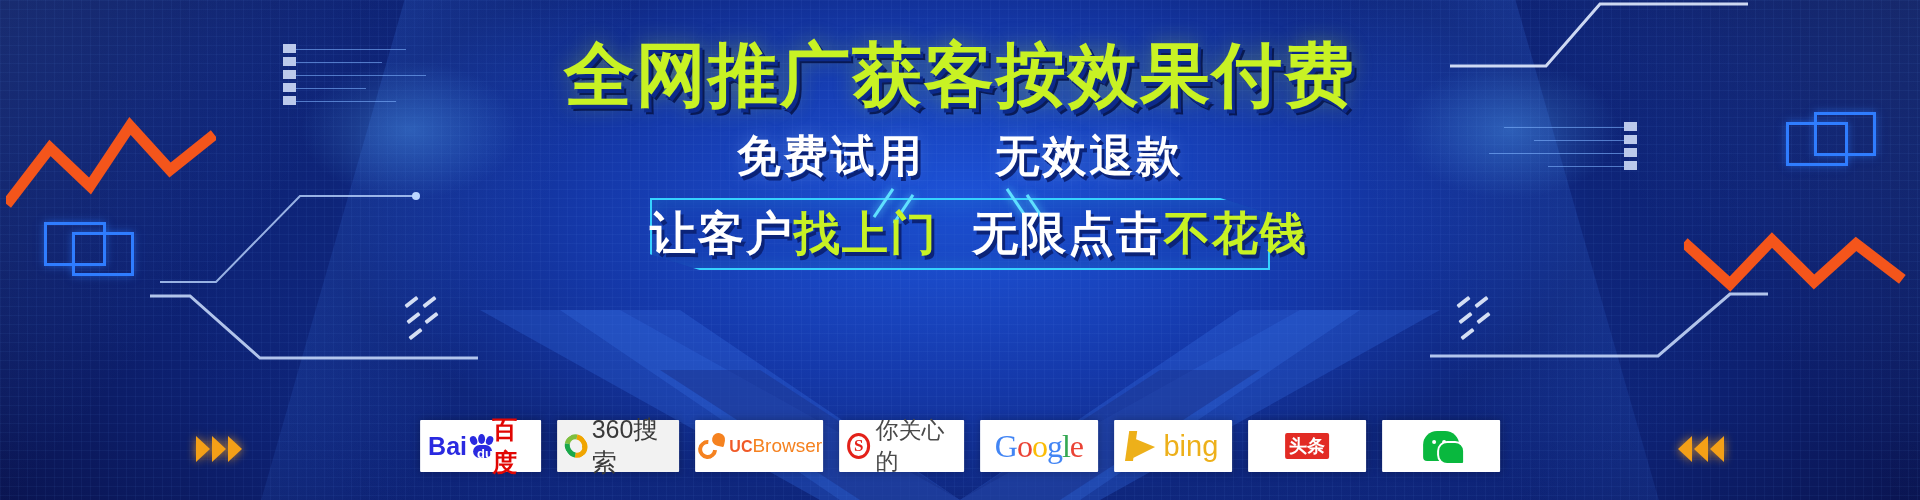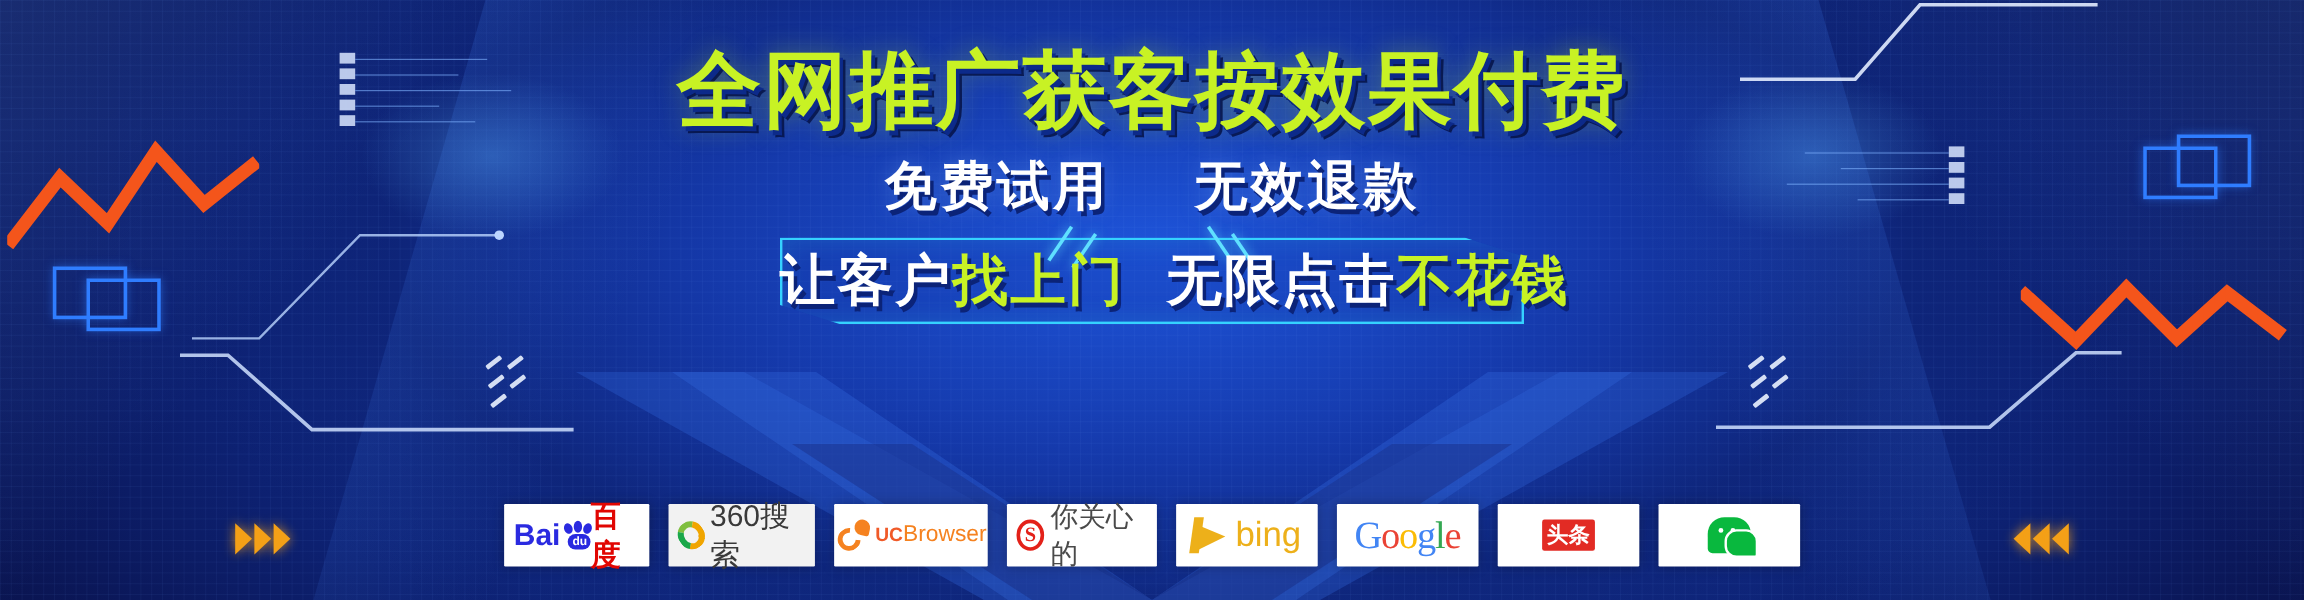--- a/index.html
+++ b/index.html
@@ -133,21 +133,21 @@
 
   
   .l-baidu{ font-size:25px; font-weight:bold; color:#2a2aE0; display:flex; align-items:center; gap:2px;}
   .l-baidu .red{ color:#e10602; }
   .paw{ position:relative; width:26px; height:24px; }
   .paw .pad{ position:absolute; background:#2a2ae0; border-radius:50%; }
   .paw .p1{ width:7px;height:9px; left:1px; top:2px; transform:rotate(-22deg);}
   .paw .p2{ width:7px;height:10px; left:9px; top:0px;}
   .paw .p3{ width:7px;height:9px; left:17px; top:2px; transform:rotate(22deg);}
   .paw .main{ width:19px;height:13px; left:4px; top:11px; border-radius:8px; background:#2a2ae0;}
-  .paw .du{ position:absolute; left:8px; top:12px; color:#fff; font-size:10px; font-weight:bold; }
+  .paw .du{ position:absolute; left:8px; top:12px; color:#fff; font-size:13px; font-weight:bold; }
 
   
   .l-360{ display:flex; align-items:center; gap:4px; }
   .ring360{ width:24px;height:24px;border-radius:50%;
     border:5px solid; border-color:#7fbf3f #f0a500 #f0a500 #1aa84a;
     transform:rotate(-35deg); position:relative;}
   .ring360 .dot{ position:absolute; width:5px;height:5px;border-radius:50%;background:#f0a500; right:-3px; bottom:-1px;}
   .t360{ font-size:25px; color:#3a3a3a; letter-spacing:0px; }
 
   
@@ -369,34 +369,34 @@
     </div>
 
     <div class="logo">
       <span class="l-sogou">
         <span class="sgicon">S</span>
         <span class="sgtxt">你关心的</span>
       </span>
     </div>
 
     <div class="logo">
+      <span class="l-google"><span class="g1">G</span><span class="g2">o</span><span class="g3">o</span><span class="g4">g</span><span class="g5">l</span><span class="g6">e</span></span>
+    </div>
+
+    <div class="logo">
       <span class="l-bing">
         <span class="bswoosh">
             <i class="b1"></i>
             <i class="b2"></i>
           </span>
         <span class="btxt">bing</span>
       </span>
     </div>
 
     <div class="logo">
-      <span class="l-google"><span class="g1">G</span><span class="g2">o</span><span class="g3">o</span><span class="g4">g</span><span class="g5">l</span><span class="g6">e</span></span>
-    </div>
-
-    <div class="logo">
       <span class="l-tt">
         <span class="ttbadge">头条</span>
       </span>
     </div>
 
     <div class="logo">
       <span class="l-wx">
         <span class="wxicon">
             <i class="e1"></i>
             <i class="e2"></i>

